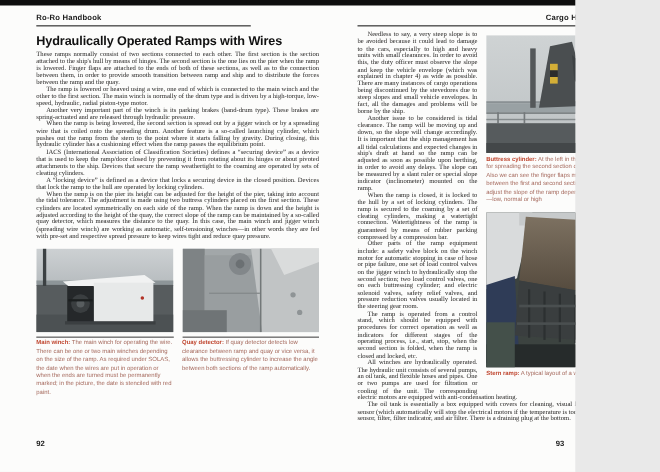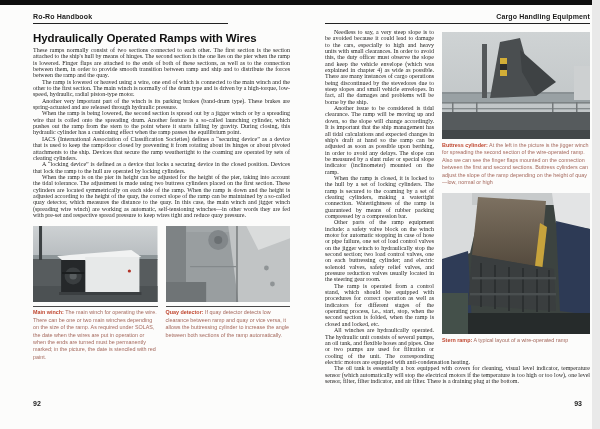--- a/index.html
+++ b/index.html
@@ -1,16 +1,16 @@
 <!DOCTYPE html>
 <html><head>
 <meta charset="utf-8">
 <style>
   html,body{margin:0;padding:0;background:#e9e9e9;}
-  .wrap{position:relative;width:592px;height:429px;background:#fcfcfb;overflow:hidden;
+  .wrap{position:relative;width:523px;height:429px;background:#fcfcfb;overflow:hidden;
         font-family:"Liberation Serif",serif;}
   .topbar{position:absolute;top:0;left:0;width:600px;height:5px;background:#0e0e0e;}
   .page{position:absolute;top:13px;}
   .page-left{left:33px;width:257px;}
   .page-right{left:325px;width:265px;}
   .phead{font-family:"Liberation Sans",sans-serif;font-weight:bold;font-size:7px;
          color:#1b1b1b;letter-spacing:.15px;margin:0;}
   .phead.right{text-align:right;}
   .phead-rule{border:0;border-top:1.3px solid #222;margin:3px 0 0 0;height:0;}
   .rule-left{width:195px;}

